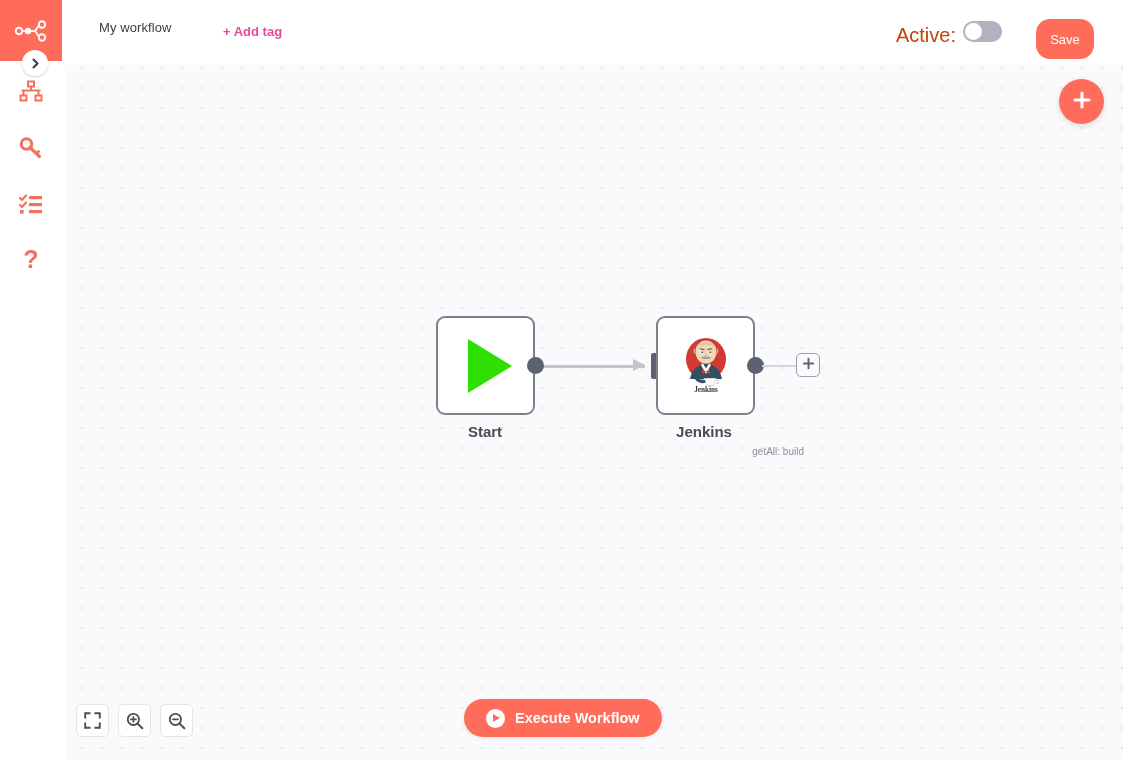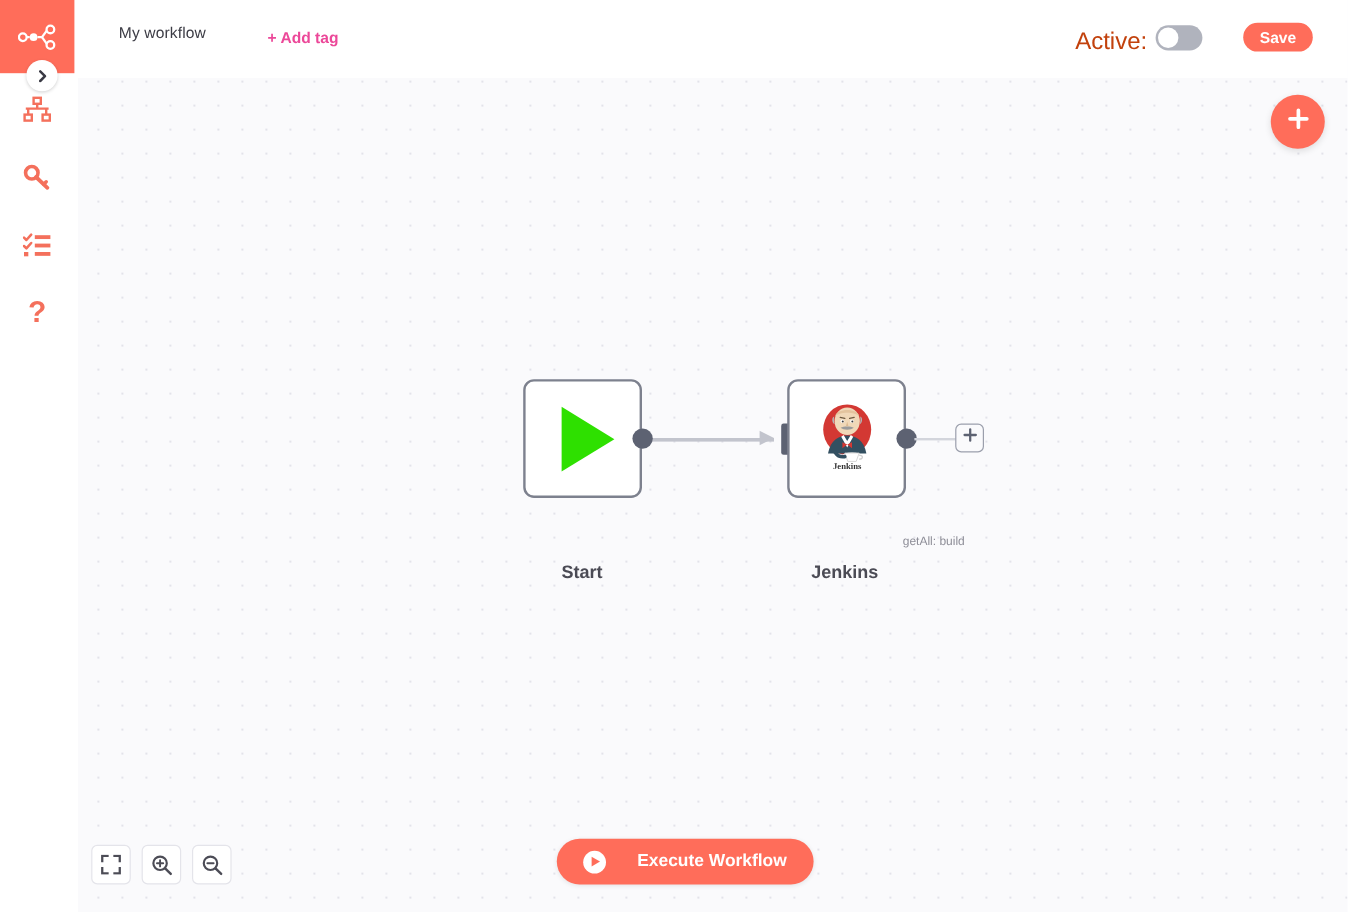--- a/index.html
+++ b/index.html
@@ -125,26 +125,26 @@
     width: 17px; height: 17px;
     border-radius: 50%;
     background: #ffffff;
   }
 
   .save-btn {
     position: absolute;
     right: 29px;
     top: 19px;
     width: 58px;
-    height: 24px;
+    height: 40px;
     border-radius: 14px;
     background: #ff6d5a;
     color: #ffffff;
     font-size: 13px;
-    font-weight: 700;
+    font-weight: 400;
     border: none;
     cursor: pointer;
     font-family: "Liberation Sans", sans-serif;
     display: flex;
     align-items: center;
     justify-content: center;
   }
 
   
   .canvas {
@@ -193,21 +193,20 @@
   .node-jenkins { left: 591px; top: 251px; }
 
   .node-caption {
     position: absolute;
     text-align: center;
     width: 200px;
     font-size: 15px;
     color: #4b4b55;
     font-weight: 700;
     pointer-events: none;
-    margin-top: 46px;
   }
   .caption-start { left: 320px; top: 358px; }
   .caption-jenkins { left: 539px; top: 358px; }
 
   .node-subtitle {
     position: absolute;
     text-align: right;
     width: 200px;
     font-size: 10px;
     color: #8d8d97;
@@ -305,21 +304,21 @@
     padding: 0 22px;
     border: none;
     border-radius: 20px;
     background: #ff6d5a;
     color: #ffffff;
     font-size: 14.5px;
     font-weight: 700;
     font-family: "Liberation Sans", sans-serif;
     display: flex;
     align-items: center;
-    gap: 26px;
+    gap: 10px;
     cursor: pointer;
     box-shadow: 0 1px 4px rgba(0,0,0,0.10);
   }
   .exec-play {
     width: 19px; height: 19px;
     border-radius: 50%;
     background: #ffffff;
     display: flex;
     align-items: center;
     justify-content: center;

